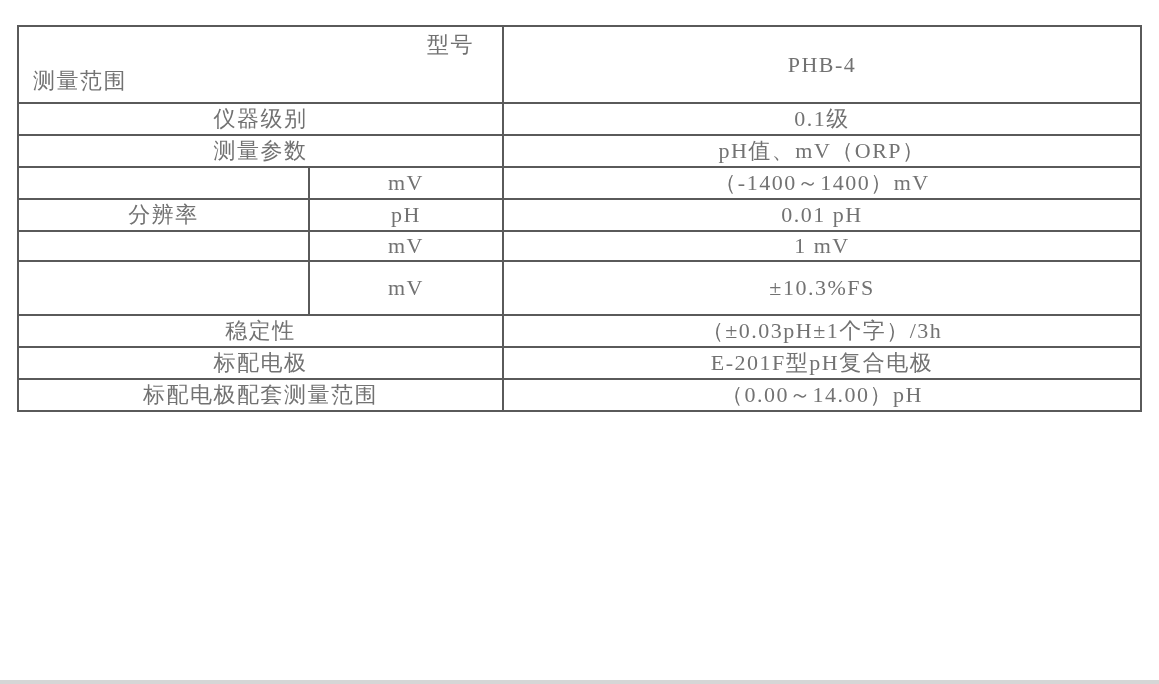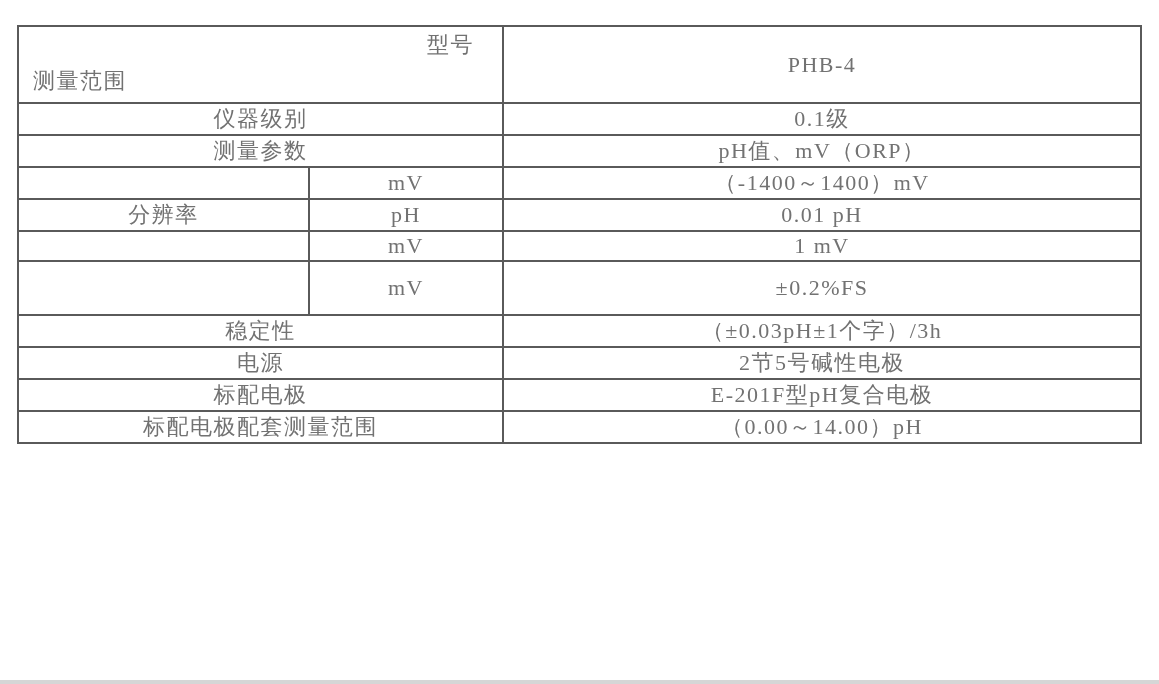--- a/index.html
+++ b/index.html
@@ -111,32 +111,28 @@
     <tr class="r">
       <td></td>
       <td>mV</td>
       <td>1 mV</td>
     </tr>
 
 
     <tr class="r-tall">
       <td></td>
       <td>mV</td>
-      <td>±0.2%FS</td>
+      <td>±10.3%FS</td>
     </tr>
 
     <tr class="r">
       <td colspan="2">稳定性</td>
       <td>（±0.03pH±1个字）/3h</td>
     </tr>
 
-    <tr class="r">
-      <td colspan="2">电源</td>
-      <td>2节5号碱性电极</td>
-    </tr>
 
 
     <tr class="r">
       <td colspan="2">标配电极</td>
       <td>E-201F型pH复合电极</td>
     </tr>
 
     <tr class="r">
       <td colspan="2">标配电极配套测量范围</td>
       <td>（0.00～14.00）pH</td>

